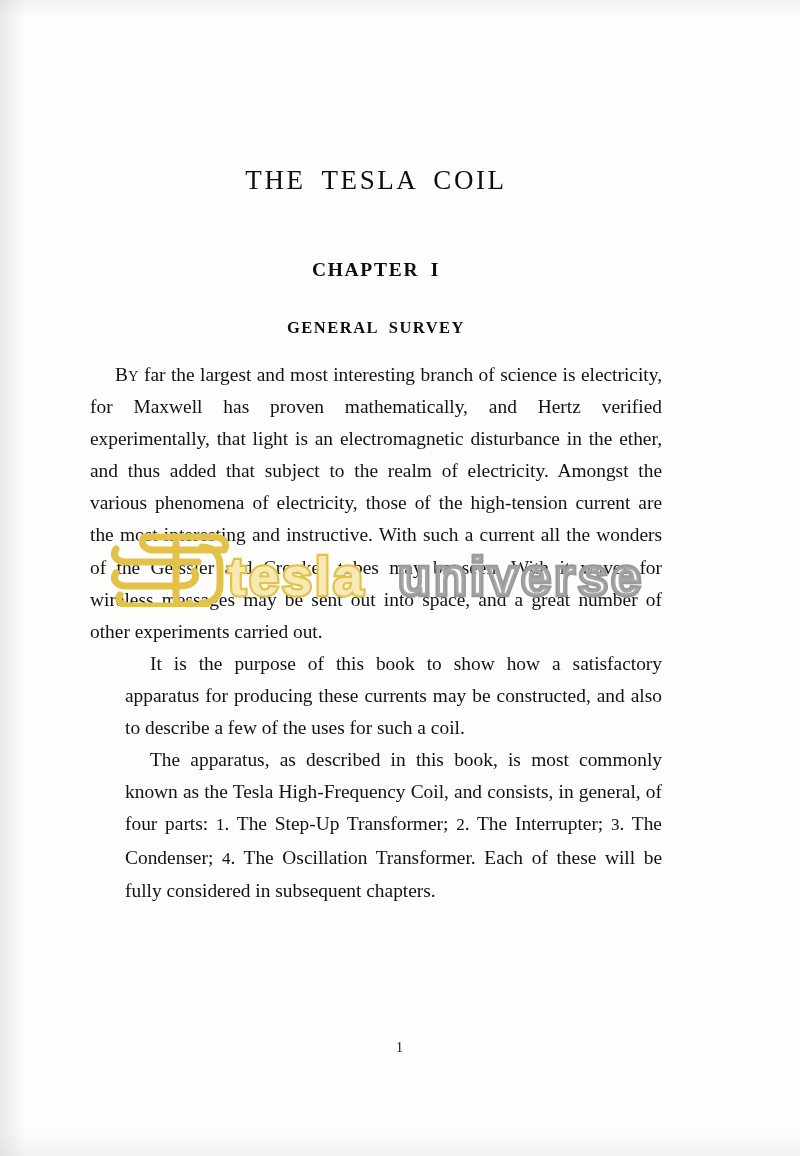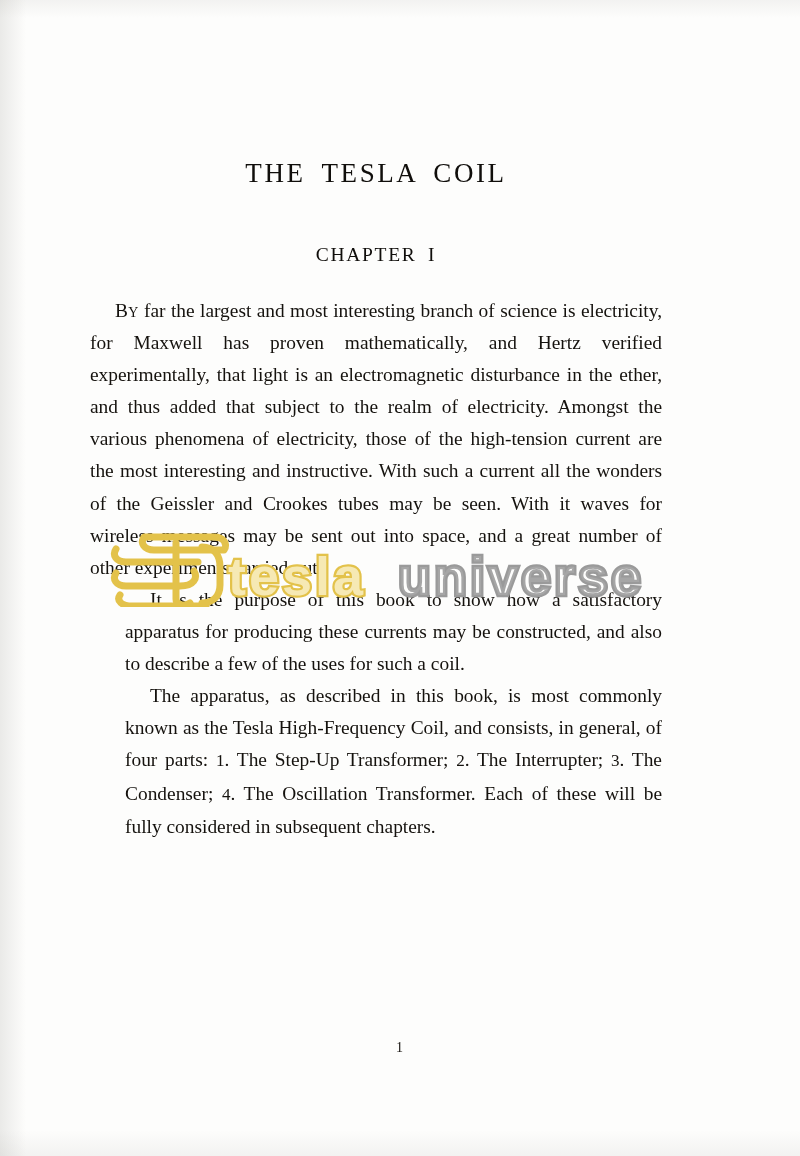--- a/index.html
+++ b/index.html
@@ -36,42 +36,42 @@
     position: absolute;
     left: 0; bottom: 0;
     width: 100%; height: 26px;
     background: linear-gradient(to top, rgba(150,148,142,0.10), rgba(255,255,255,0));
     pointer-events: none;
   }
 
   #content {
     position: absolute;
     left: 90px;
-    top: 0;
+    top: 7px;
     width: 572px;
     z-index: 3;
   }
 
   #book-title {
     margin: 0;
     padding-top: 158px;
     text-align: center;
     font-size: 27px;
     font-weight: 400;
     letter-spacing: 2.6px;
     word-spacing: 7px;
     color: #100e0b;
   }
 
   #chapter-number {
-    margin: 8px;
+    margin: 16px;
     padding-top: 47px;
     text-align: center;
     font-size: 19.5px;
-    font-weight: 400;
+    font-weight: 700;
     letter-spacing: 1.7px;
     word-spacing: 5px;
     color: #100e0b;
   }
 
   #section-title {
     margin: 0;
     padding-top: 21px;
     text-align: center;
     font-size: 16.5px;
@@ -135,20 +135,21 @@
   <div id="scan-shade-left"></div>
   <div id="scan-shade-top"></div>
   <div id="scan-shade-bottom"></div>
 
   <div id="content">
 
     <h1 id="book-title">THE TESLA COIL</h1>
 
     <h2 id="chapter-number">CHAPTER I</h2>
 
+    <h3 id="section-title">GENERAL SURVEY</h3>
 
     <p class="para" id="para-1"><span class="smallcaps">By</span><span> far the largest and most interesting branch of science is electricity, for Maxwell has proven mathematically, and Hertz verified experimentally, that light is an electromagnetic disturbance in the ether, and thus added that subject to the realm of electricity.  Amongst the various phenomena of electricity, those of the high-tension current are the most interesting and instructive.  With such a current all the wonders of the Geissler and Crookes tubes may be seen. With it waves for wireless messages may be sent out into space, and a great number of other experiments carried out.</span></p>
 
     <p class="para">It is the purpose of this book to show how a satisfactory apparatus for producing these currents may be constructed, and also to describe a few of the uses for such a coil.</p>
 
     <p class="para"><span>The apparatus, as described in this book, is most commonly known as the Tesla High-Frequency Coil, and consists, in general, of four parts: </span><span class="oldstyle">1</span><span>.  The Step-Up Transformer; </span><span class="oldstyle">2</span><span>.  The Interrupter; </span><span class="oldstyle">3</span><span>.  The Condenser; </span><span class="oldstyle">4</span><span>. The Oscillation Transformer.   Each of these will be fully considered in subsequent chapters.</span></p>
 
 
   </div>
 

